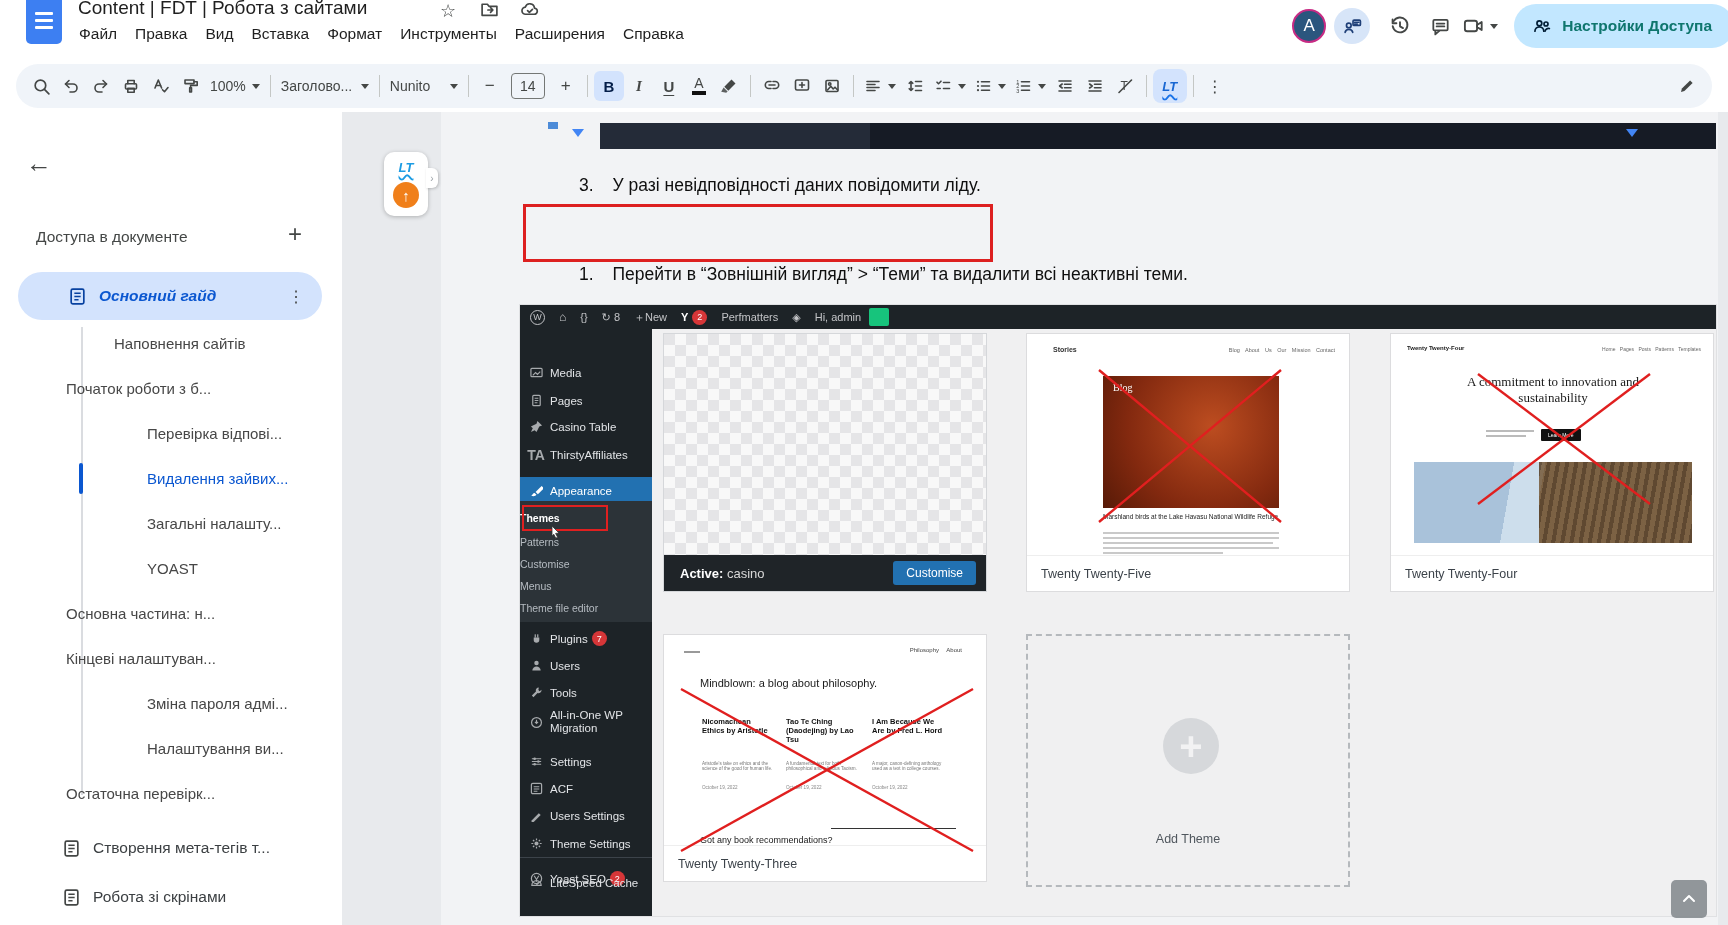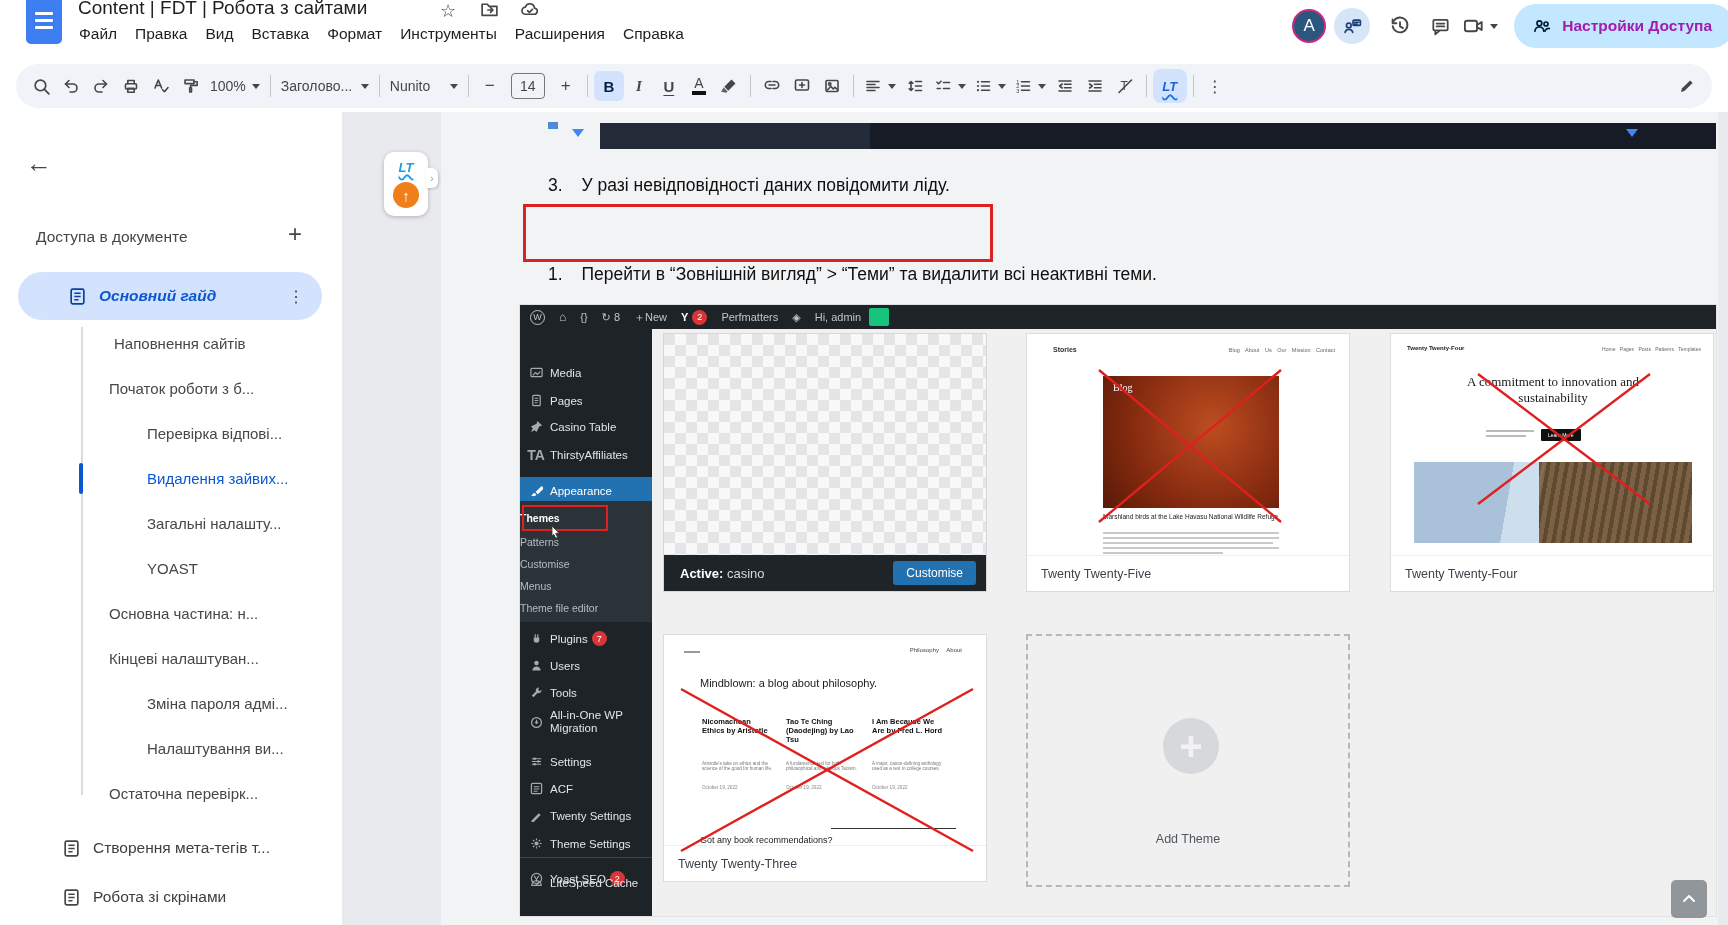--- a/index.html
+++ b/index.html
@@ -17,21 +17,21 @@
   #menubar { position:absolute; left:70px; top:22px; display:flex; }
   #menubar span { font-size:15.5px; color:#1f1f1f; padding:3px 9px; border-radius:6px; cursor:default; }
   #hdr-right { position:absolute; right:0; top:0; height:52px; display:flex; align-items:center; }
   .hbtn { width:40px; height:40px; display:flex; align-items:center; justify-content:center; }
   #avatar { width:34px; height:34px; border-radius:50%; background:#2b567e; border:2px solid #c72b84;
     color:#fff; font-size:17px; display:flex; align-items:center; justify-content:center; margin-right:8px;}
   #contacts-btn { width:36px; height:36px; border-radius:50%; background:#d7e5f8; display:flex;
     align-items:center; justify-content:center; margin-right:10px; }
   #share-pill { height:44px; background:#c2e7ff; border-radius:24px; display:flex; align-items:center;
     padding:0 22px 0 18px; margin-left:14px; margin-right:-6px; }
-  #share-pill span { font-size:15.5px; font-weight:700; color:#a21caf; margin-left:10px; white-space:nowrap; }
+  #share-pill span { font-size:15.5px; font-weight:700; color:#0f766e; margin-left:10px; white-space:nowrap; }
   .caret { display:inline-block; width:0; height:0; border-left:4.5px solid transparent;
     border-right:4.5px solid transparent; border-top:5px solid #444746; margin-left:6px; }
 
   
   #toolbar { position:absolute; left:16px; top:64px; width:1696px; height:44px; background:#f0f4f9;
     border-radius:22px; display:flex; align-items:center; padding:0 10px; z-index:30; }
   .tbtn { height:30px; min-width:30px; border-radius:6px; display:flex; align-items:center;
     justify-content:center; color:#444746; font-size:14px; padding:0 4px; }
   .tsep { width:1px; height:22px; background:#c4c7c5; margin:0 6px; flex:0 0 auto; }
   .tb-txt { font-size:14px; color:#444746; white-space:nowrap; }
@@ -53,21 +53,21 @@
   #tabs-hdr { position:absolute; left:36px; top:116px; font-size:15.5px; color:#444746; }
   #tabs-add { position:absolute; left:288px; top:108px; font-size:24px; color:#444746; font-weight:300; }
   #tab-active { position:absolute; left:18px; top:160px; width:304px; height:48px; background:#d3e3fd;
     border-radius:24px; display:flex; align-items:center; }
   #tab-active .lbl { color:#0b57d0; font-size:15.5px; font-weight:600; margin-left:12px;font-style:italic; }
   #tab-active .dots { margin-left:auto; margin-right:18px; color:#444746; font-size:16px; }
   .tab-doc-ic { margin-left:50px; }
   #outline { position:absolute; left:0; top:209px; width:342px; }
   .o-item { position:absolute; height:45px; line-height:45px; font-size:15px; color:#474747;
     white-space:nowrap; width:330px; }
-  .o-item.l1 { padding-left:114px; } .o-item.l2 { padding-left:109px; } .o-item.l3 { padding-left:147px; }
+  .o-item.l1 { padding-left:114px; } .o-item.l2 { padding-left:66px; } .o-item.l3 { padding-left:147px; }
   .o-item.on { color:#0b57d0; }
   #o-guide { position:absolute; left:81px; top:6px; width:1.5px; height:468px; background:#dadce0; }
   #o-marker { position:absolute; left:79px; top:142px; width:4px; height:31px; background:#0b57d0; border-radius:2px; }
   .tab-item { position:absolute; left:0; width:342px; height:44px; display:flex; align-items:center; }
   .tab-item .lbl { font-size:15.5px; color:#3c4043; margin-left:12px; white-space:nowrap; }
   .tab-item .tab-doc-ic { margin-left:62px; }
 
   
   #canvas { position:absolute; left:342px; top:112px; width:1386px; height:813px; background:#e8eaed; }
   #page { position:absolute; left:99px; top:0; width:1277px; height:813px; background:#f2f3f5; }
@@ -79,21 +79,21 @@
   #lt-widget { position:absolute; left:42px; top:40px; width:44px; height:64px; background:#fff;
     border-radius:10px; box-shadow:0 1px 4px rgba(0,0,0,.25); display:flex; flex-direction:column;
     align-items:center; justify-content:space-evenly; }
   #lt-widget .lt-logo { color:#1c9ce3; font-weight:bold; font-size:13px; font-style:italic;
     text-decoration:underline wavy #1c9ce3 1.5px; text-underline-offset:2px; }
   #lt-up { width:26px; height:26px; border-radius:50%; background:#f07f1a; color:#fff; font-size:15px;
     display:flex; align-items:center; justify-content:center; font-weight:bold; }
   #lt-tab { position:absolute; left:84px; top:56px; width:12px; height:20px; background:#fff;
     border-radius:0 6px 6px 0; box-shadow:1px 1px 3px rgba(0,0,0,.2); color:#9aa0a6; font-size:10px;
     display:flex; align-items:center; justify-content:center; }
-  .doc-line { position:absolute; font-size:17.5px; color:#0f0f0f; white-space:nowrap; }
+  .doc-line { position:absolute; font-size:17.5px; color:#0f0f0f; white-space:nowrap;margin-left:31px; }
   #red-box { position:absolute; left:181px; top:92px; width:470px; height:58px; border:3px solid #dd2020; }
   #doc-heading { position:absolute; left:207px; top:108px; font-size:19.5px; font-weight:bold; color:#0f0f0f; white-space:nowrap;}
 
   
   #wp { position:absolute; left:178px; top:193px; width:1196px; height:611px; background:#f0f0f1;
     overflow:hidden; box-shadow:0 0 0 1px rgba(0,0,0,.07); }
   #wp-topbar { position:absolute; left:0; top:0; width:1196px; height:24px; background:#1d2327;
     display:flex; align-items:center; color:#c3c4c7; font-size:11px; }
   #wp-topbar .itm { margin-left:14px; display:flex; align-items:center; white-space:nowrap; }
   #wp-logo { width:15px; height:15px; border:1.3px solid #c3c4c7; border-radius:50%; font-size:9px;
@@ -605,21 +605,21 @@
             </svg>
           </span>
           <span>ACF</span>
         </div>
       <div class="wpm" style="top:473px">
           <span class="wpi">
             <svg width="13" height="13" viewBox="0 0 14 14">
               <path d="M2 12l7.5-7.5 2 2L4 14l-2.6.6z"></path>
             </svg>
           </span>
-          <span>Twenty Settings</span>
+          <span>Users Settings</span>
         </div>
       <div class="wpm" style="top:501px">
           <span class="wpi">
             <svg width="13" height="13" viewBox="0 0 14 14">
               <circle cx="7" cy="7" r="2.2"></circle>
               <path d="M7 1.5v2M7 10.5v2M1.5 7h2M10.5 7h2M3.2 3.2l1.4 1.4M9.4 9.4l1.4 1.4M10.8 3.2L9.4 4.6M4.6 9.4l-1.4 1.4" stroke="#a7aaad" stroke-width="1.3" fill="none"></path>
             </svg>
           </span>
           <span>Theme Settings</span>
         </div>

